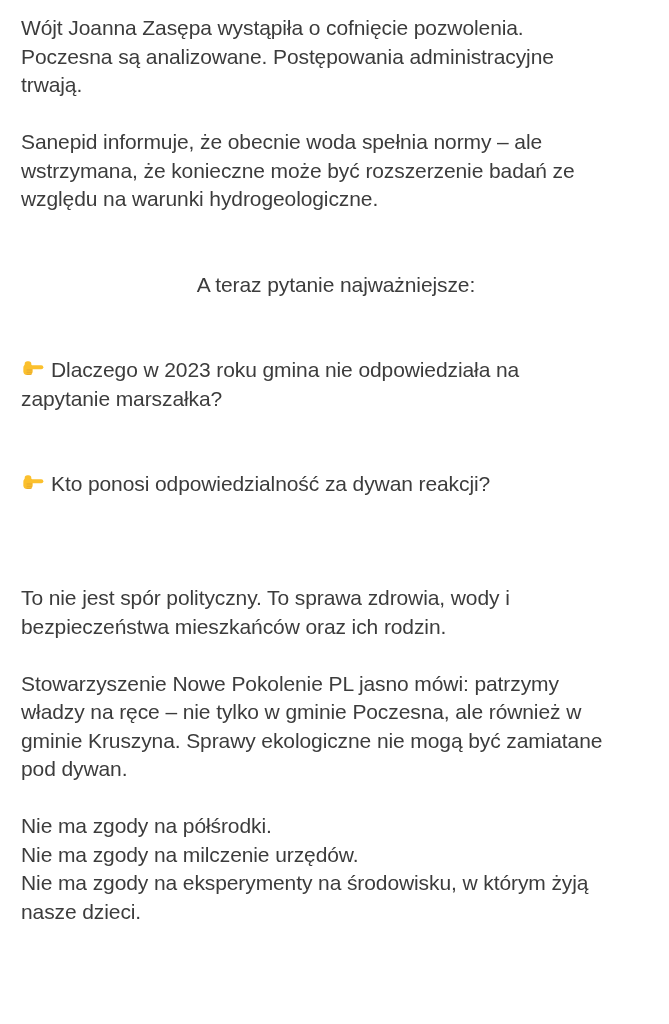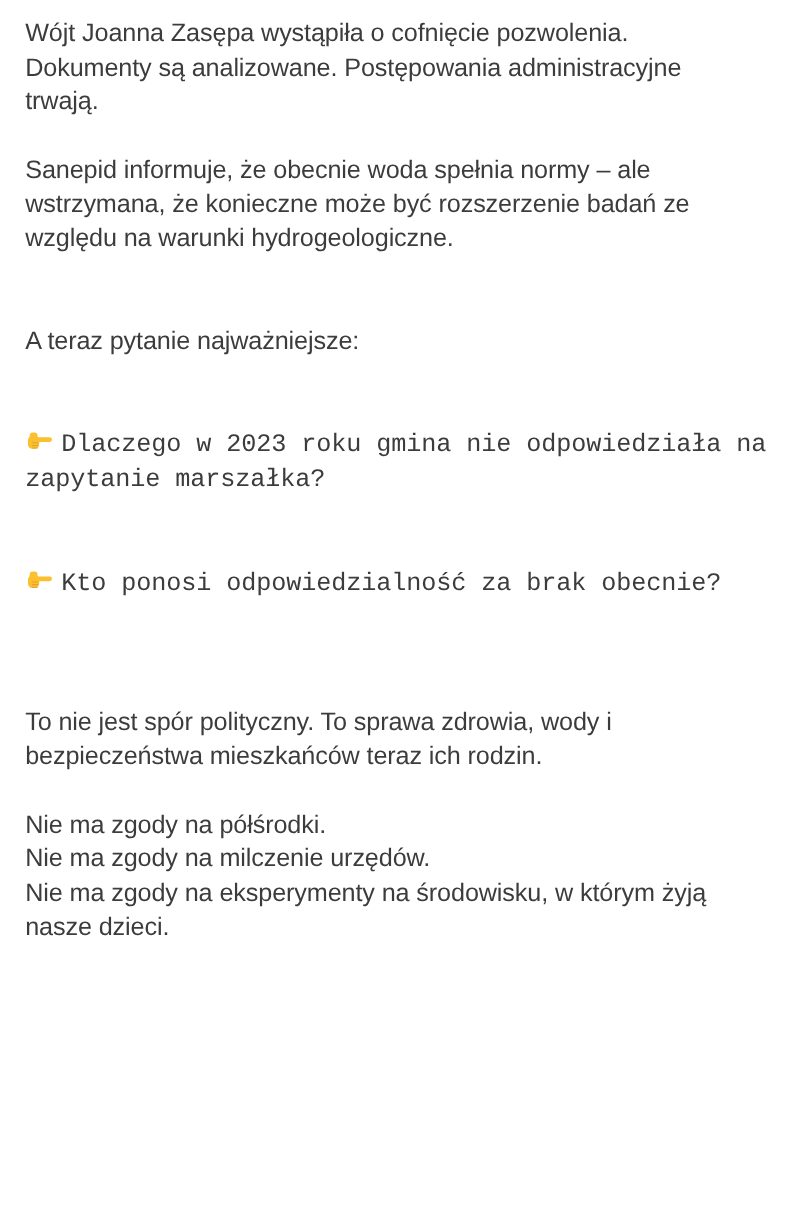--- a/index.html
+++ b/index.html
@@ -19,24 +19,24 @@
     font-size: 21px;
     line-height: 28.5px;
     letter-spacing: -0.1px;
   }
   .para {
     margin: 0 0 28.5px 0;
     white-space: pre-line;
   }
   .q-intro {
     white-space: pre-line;
+    text-align: center;
   }
   .q-item {
     white-space: pre-line;
-    font-family: Liberation Mono, monospace;
   }
   .point-icon {
     display: inline-block;
     width: 24px;
     height: 24px;
     vertical-align: -4px;
     margin-right: 6px;
   }
   .finger-lines {
     stroke: #e2a32e;
@@ -45,21 +45,21 @@
     stroke-linecap: round;
   }
 </style>
 </head>
 <body>
 
 <main class="post">
 
 
   <p class="para">Wójt Joanna Zasępa wystąpiła o cofnięcie pozwolenia.
-Dokumenty są analizowane. Postępowania administracyjne
+Poczesna są analizowane. Postępowania administracyjne
 trwają.</p>
 
   <p class="para">Sanepid informuje, że obecnie woda spełnia normy – ale
 wstrzymana, że konieczne może być rozszerzenie badań ze
 względu na warunki hydrogeologiczne.</p>
 
   <div class="para">
     <div class="q-intro">A teraz pytanie najważniejsze:</div>
 
     <div class="q-item"><svg class="point-icon" viewBox="0 0 36 36" aria-hidden="true">
@@ -72,26 +72,30 @@
         </svg><span>Dlaczego w 2023 roku gmina nie odpowiedziała na
 zapytanie marszałka?</span></div>
 
     <div class="q-item"><svg class="point-icon" viewBox="0 0 36 36" aria-hidden="true">
           <g fill="#FBC02D">
             <rect x="3.5" y="11" width="14" height="16" rx="5.5"></rect>
             <rect x="11" y="12.5" width="22.5" height="6" rx="3"></rect>
             <rect x="5.5" y="6.5" width="10" height="8.5" rx="4.2"></rect>
             <path class="finger-lines" d="M9 19.5 h7 M9 22.8 h6.8 M9 26 h6.2"></path>
           </g>
-        </svg><span>Kto ponosi odpowiedzialność za brak obecnie?</span></div>
+        </svg><span>Kto ponosi odpowiedzialność za dywan reakcji?</span></div>
 
   </div>
 
   <p class="para">To nie jest spór polityczny. To sprawa zdrowia, wody i
-bezpieczeństwa mieszkańców teraz ich rodzin.</p>
+bezpieczeństwa mieszkańców oraz ich rodzin.</p>
 
+  <p class="para">Stowarzyszenie Nowe Pokolenie PL jasno mówi: patrzymy
+władzy na ręce – nie tylko w gminie Poczesna, ale również w
+gminie Kruszyna. Sprawy ekologiczne nie mogą być zamiatane
+pod dywan.</p>
 
   <p class="para">Nie ma zgody na półśrodki.
 Nie ma zgody na milczenie urzędów.
 Nie ma zgody na eksperymenty na środowisku, w którym żyją
 nasze dzieci.</p>
 
 </main>
 
 </body></html>

